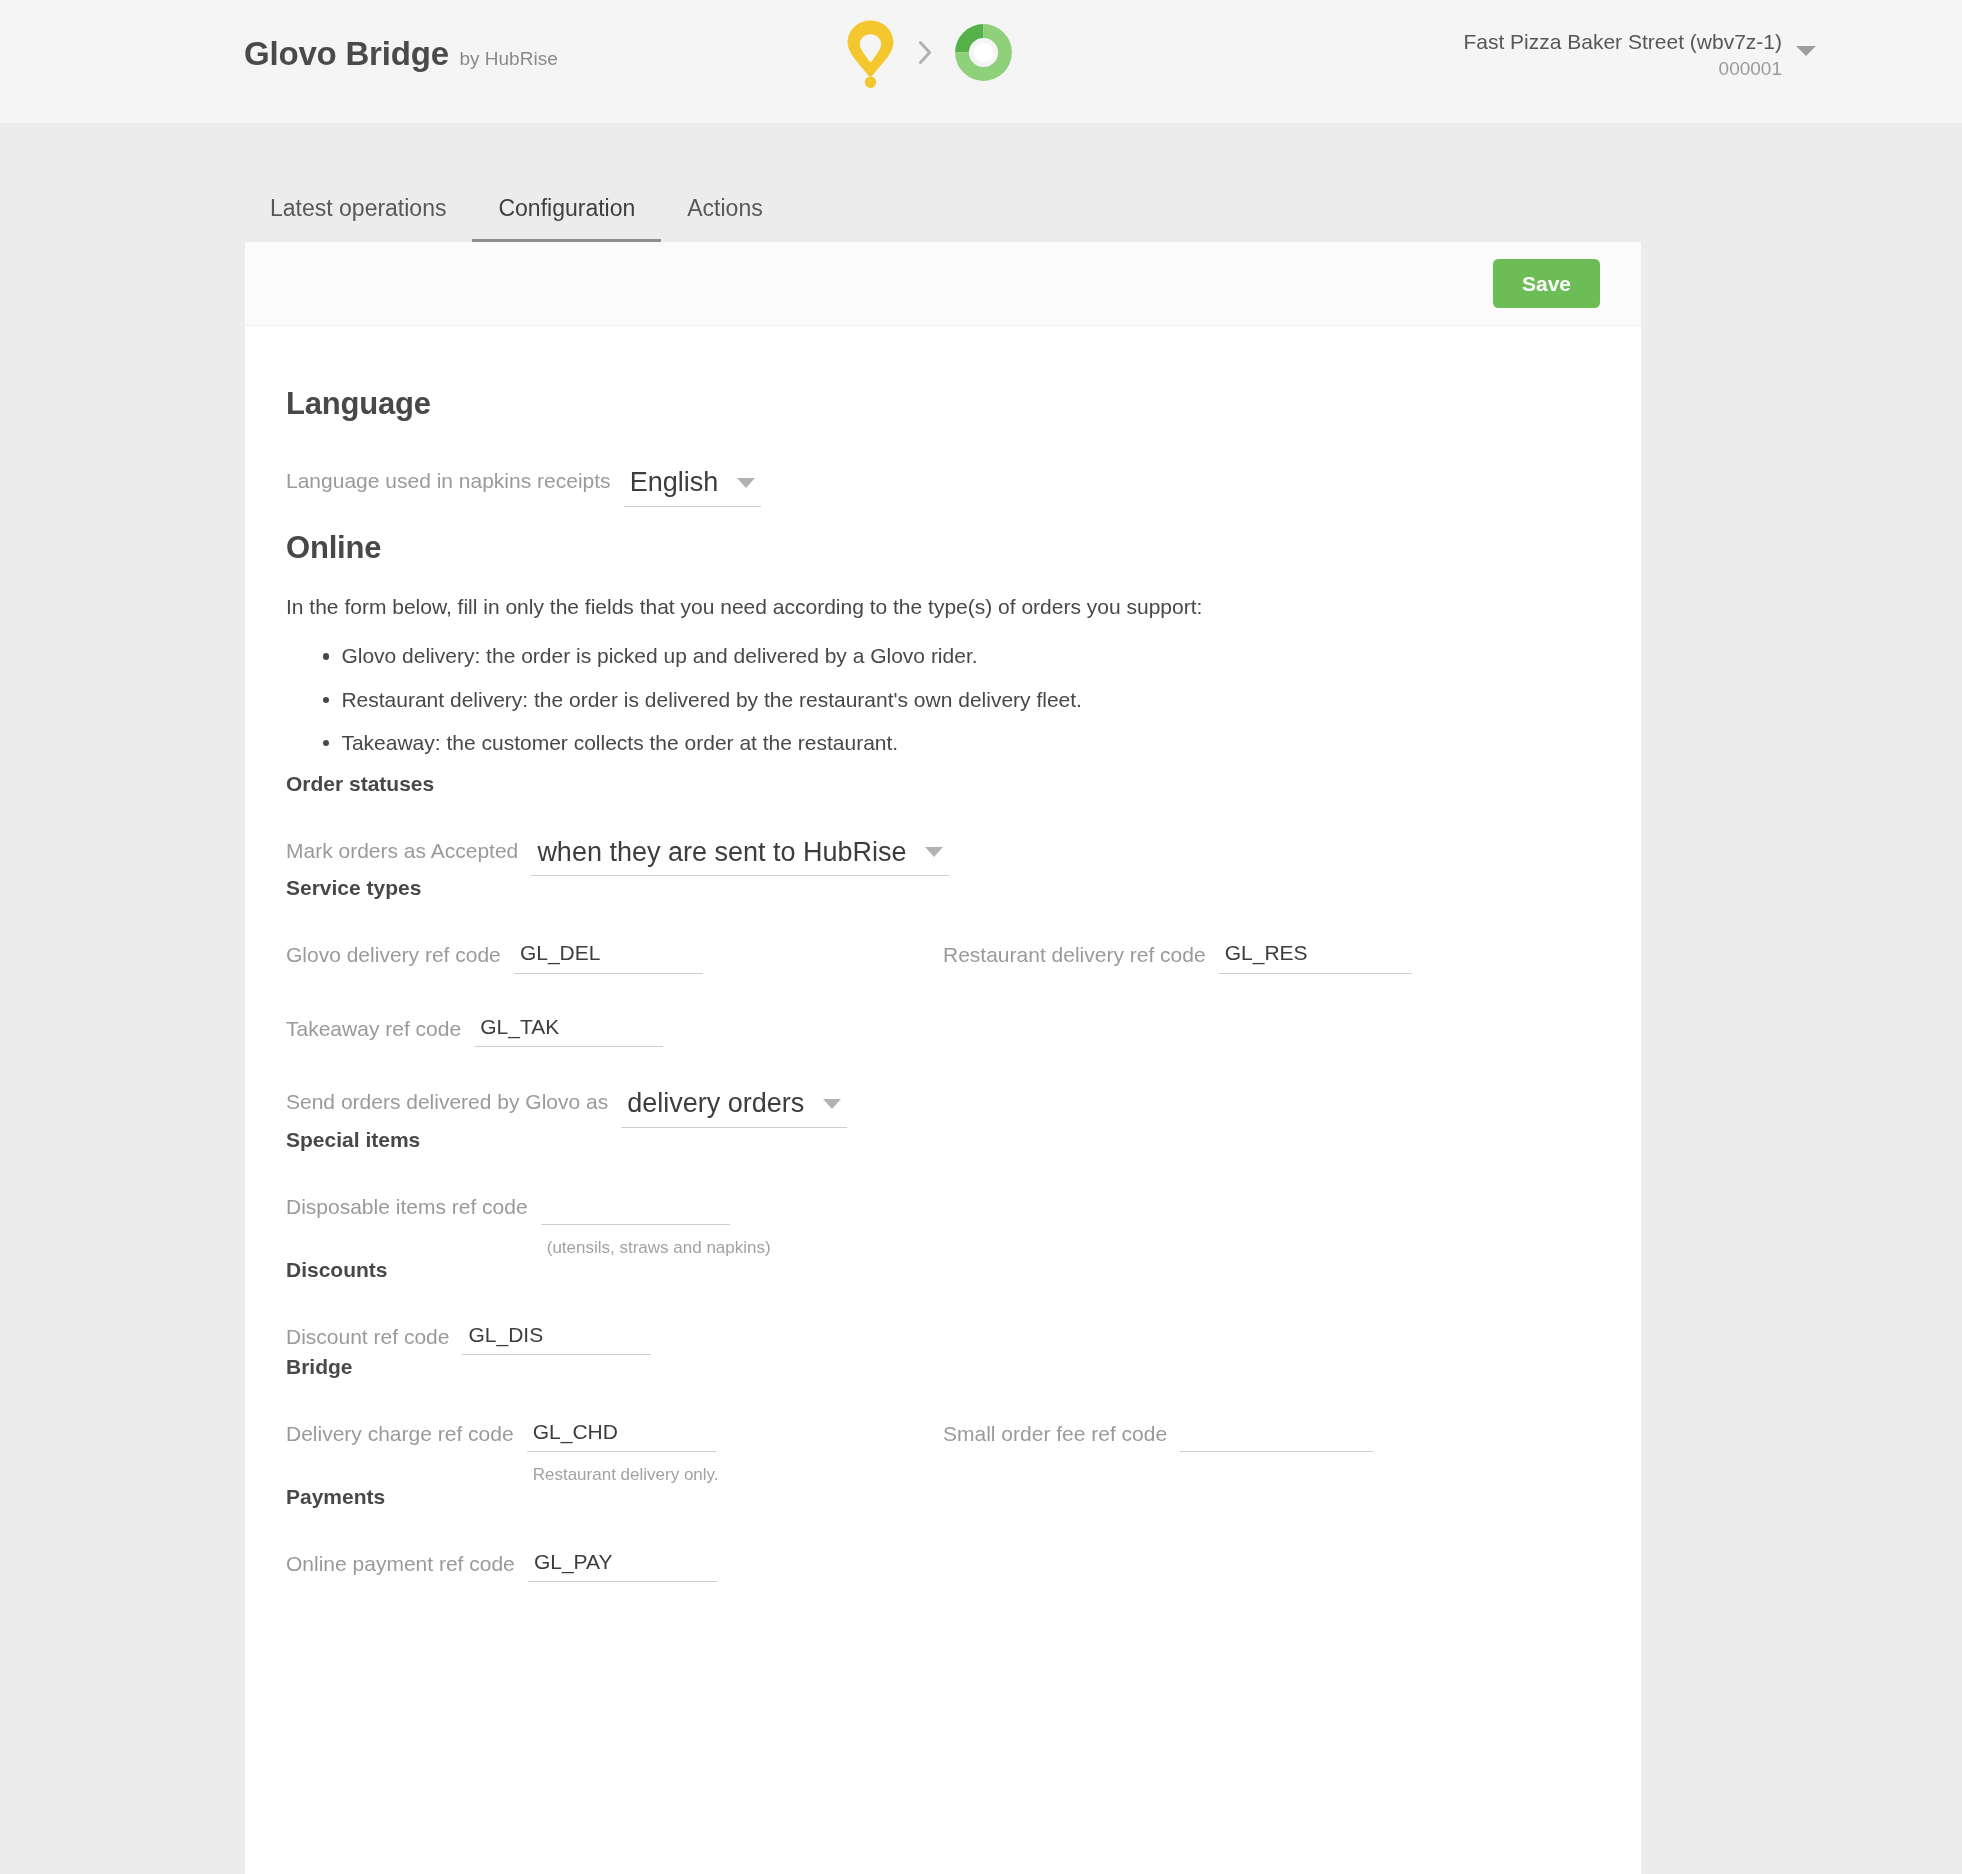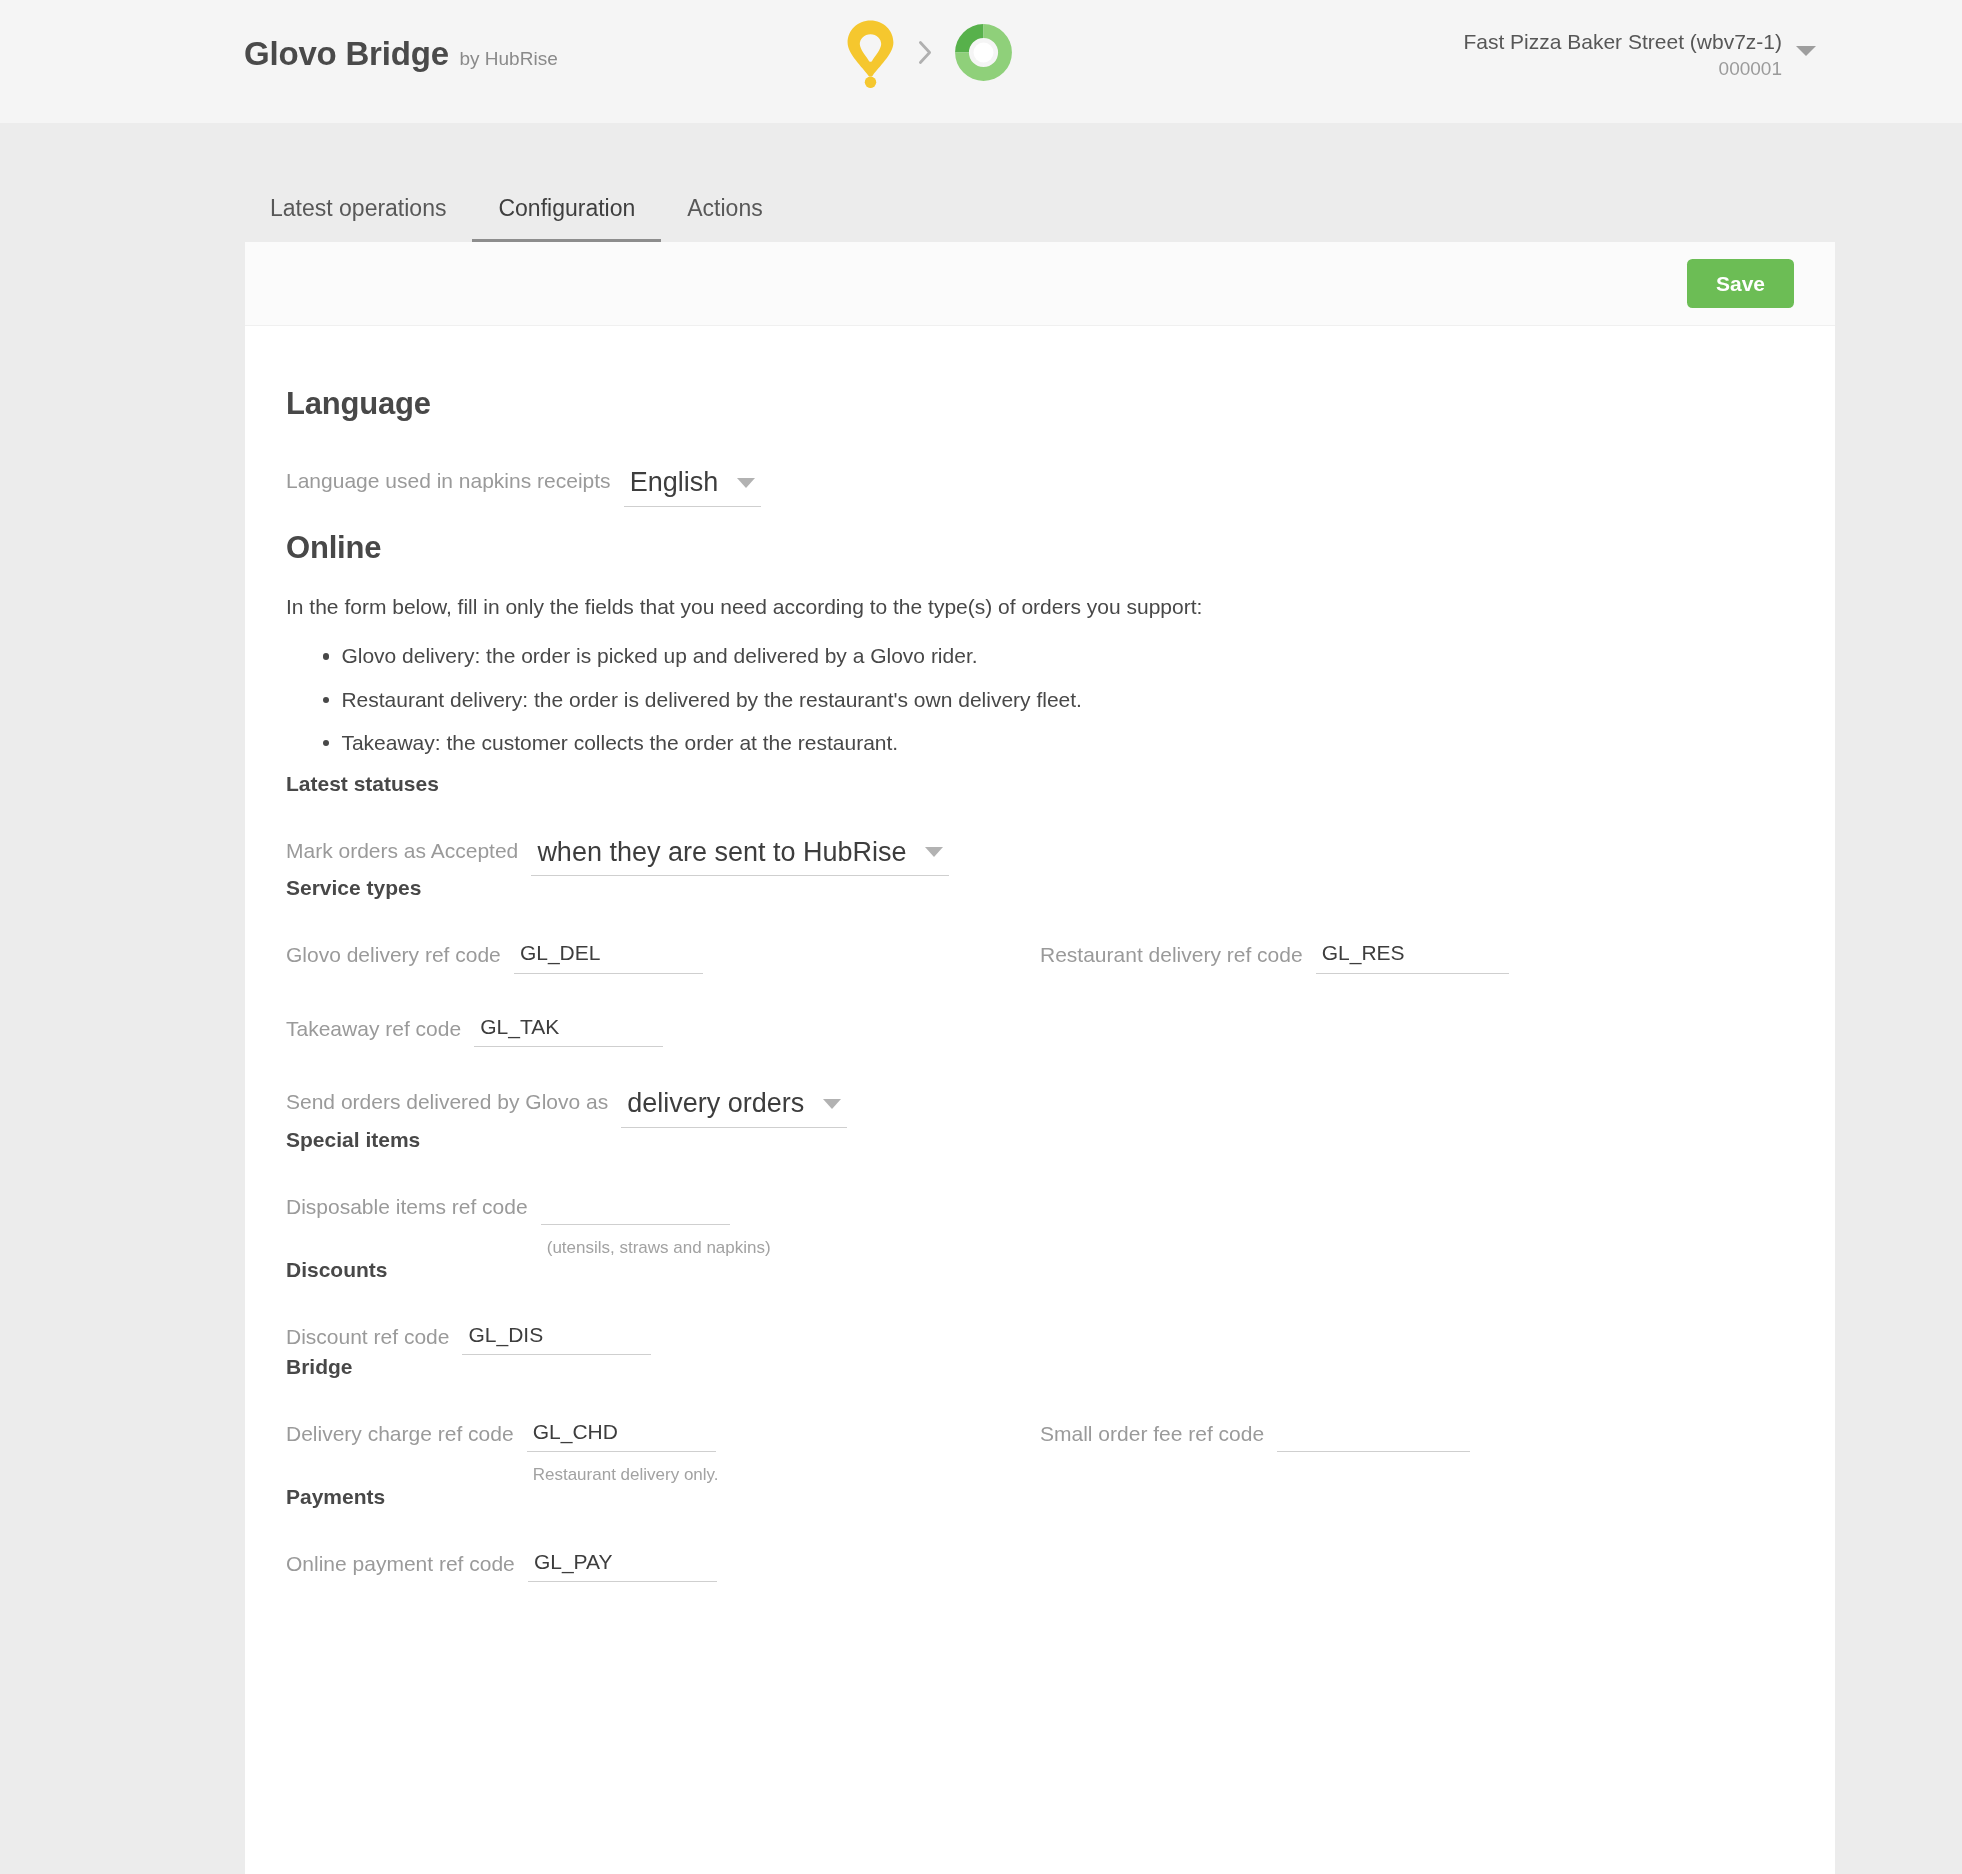--- a/index.html
+++ b/index.html
@@ -101,21 +101,21 @@
   }
   .tab.active {
     border-bottom-color: #8d8d8d;
     color: #3f3f3f;
   }
 
   
   .card {
     margin: 0 245px 0 245px;
     background: #ffffff;
-    width: 1590px;
+    width: 1396px;
     min-height: 1633px;
   }
   .card-toolbar {
     background: #fbfbfb;
     border-bottom: 0.8px solid #f0f0f0;
     height: 84px;
     display: flex;
     align-items: center;
     justify-content: flex-end;
     padding-right: 41px;
@@ -322,21 +322,21 @@
     <h2 class="section-title sp-group">Online</h2>
 
     <p class="intro">In the form below, fill in only the fields that you need according to the type(s) of orders you support:</p>
 
     <ul class="bullets">
       <li>Glovo delivery: the order is picked up and delivered by a Glovo rider.</li>
       <li>Restaurant delivery: the order is delivered by the restaurant's own delivery fleet.</li>
       <li>Takeaway: the customer collects the order at the restaurant.</li>
     </ul>
 
-    <h3 class="sub-title sp-head">Latest statuses</h3>
+    <h3 class="sub-title sp-head">Order statuses</h3>
 
     <div class="field sp-row">
       <span class="field-label">Mark orders as Accepted</span>
       <div class="field-control">
         <div class="select-wrap">
           <span class="select-value">when they are sent to HubRise</span>
           <span class="select-caret"></span>
         </div>
       </div>
     </div>

